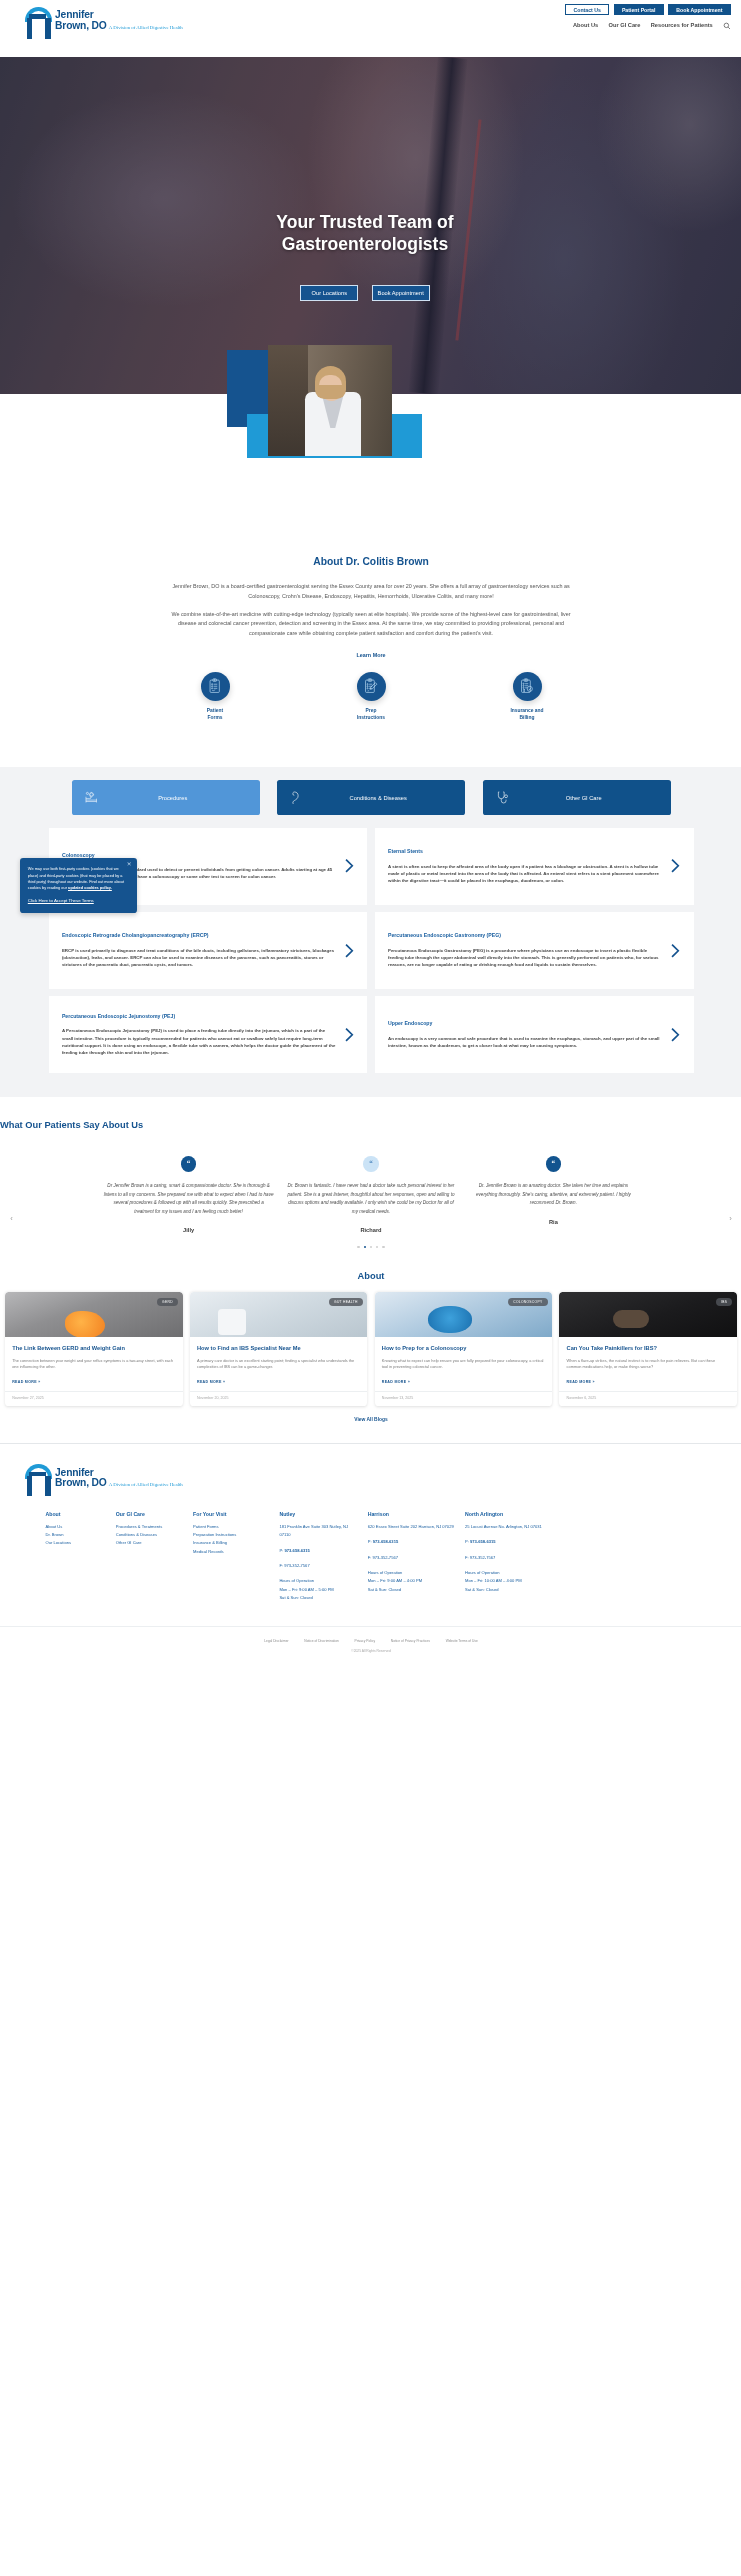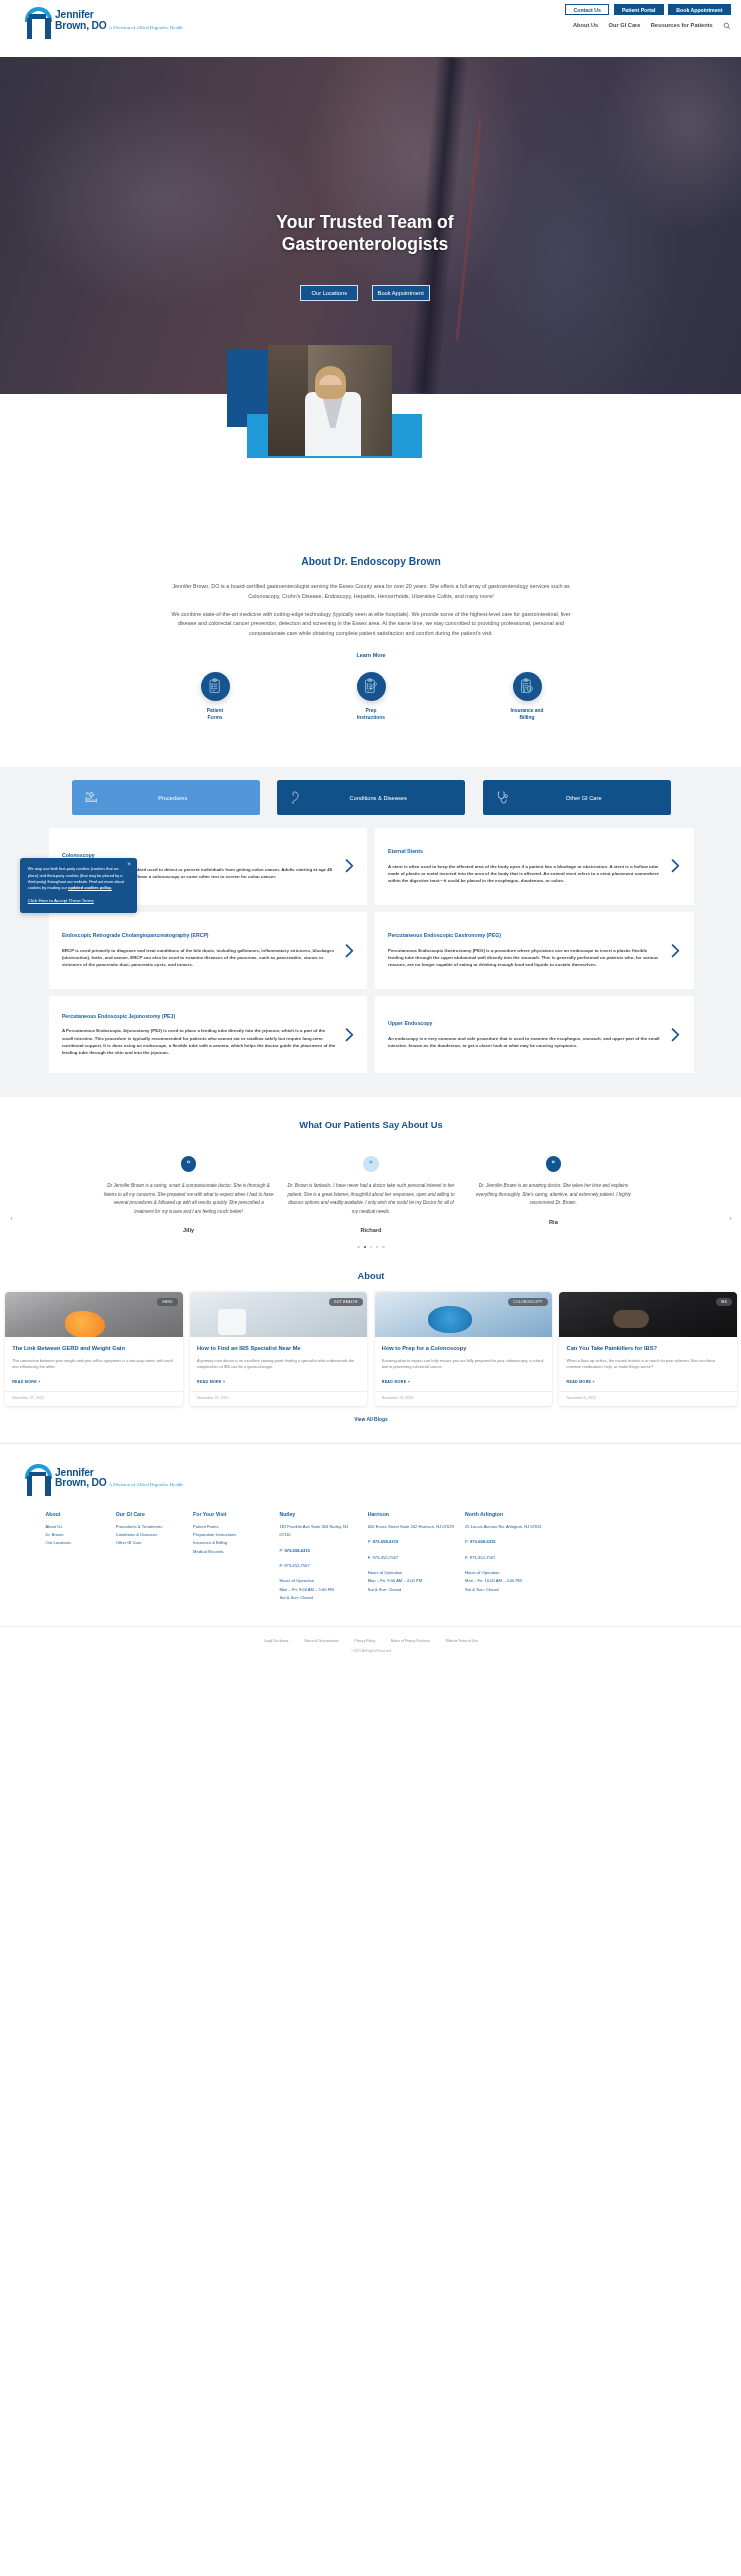--- a/index.html
+++ b/index.html
@@ -96,21 +96,21 @@
 
   .cards{width:645px;margin:12.4px auto 0;display:grid;grid-template-columns:1fr 1fr;gap:7.2px}
   .card{background:#fff;padding:11.3px 13.4px;display:flex;align-items:center;min-height:77px}
   .card-body{flex:1;padding-right:7.2px}
   .card h4{font-size:5.2px;font-weight:700;color:#1a5fa0;line-height:7.7px;margin-bottom:6.7px}
   .card p{font-size:4.4px;line-height:7.2px;color:#444;font-weight:600}
   .chev{width:10.3px;height:15.5px;flex:0 0 10.3px}
 
   
   .testi{background:#fff;padding:23px 0 17.5px}
-  .testi-title{text-align:center;font-size:9.3px;font-weight:700;color:#15538f}
+  .testi-title{text-align:left;font-size:9.3px;font-weight:700;color:#15538f}
   .testi-row{display:flex;justify-content:center;gap:12.4px;margin-top:26px;position:relative}
   .testi-col{width:170px;text-align:center}
   .quote-dot{width:15.5px;height:15.5px;border-radius:50%;margin:0 auto 10.3px;display:flex;
     align-items:center;justify-content:center;color:#fff;font-size:7.2px;font-weight:700;font-family:"Liberation Serif",serif}
   .quote-dot.dark{background:#12548f}
   .quote-dot.light{background:#cbe3f6;color:#4a86bd}
   .testi-col p{font-size:4.6px;line-height:8.8px;color:#4d4d4d;font-style:italic}
   .testi-name{margin-top:10.3px;font-size:5.7px;font-weight:700;color:#3a3a3a}
   .arrow-nav{position:absolute;top:58px;font-size:7.7px;color:#9a9a9a;cursor:pointer}
   .arrow-nav.l{left:10.3px}.arrow-nav.r{right:10.3px}
@@ -216,21 +216,21 @@
     <span class="blk-cyan"></span>
     <span class="doc-photo">
       <span class="wall"></span>
         <span class="door"></span>
         <span class="coat"></span>
         <span class="face"></span>
         <span class="hair"></span>
     </span>
   </div>
 
-  <h2 class="about-title">About Dr. Endoscopy Brown</h2>
+  <h2 class="about-title">About Dr. Colitis Brown</h2>
   <div class="about-body">
     <p>Jennifer Brown, DO is a board-certified gastroenterologist serving the Essex County area for over 20 years. She offers a full array of gastroenterology services such as Colonoscopy, Crohn's Disease, Endoscopy, Hepatitis, Hemorrhoids, Ulcerative Colitis, and many more!</p>
     <p>We combine state-of-the-art medicine with cutting-edge technology (typically seen at elite hospitals). We provide some of the highest-level care for gastrointestinal, liver disease and colorectal cancer prevention, detection and screening in the Essex area. At the same time, we stay committed to providing professional, personal and compassionate care while obtaining complete patient satisfaction and comfort during the patient's visit.</p>
   </div>
   <a class="learn-more">Learn More</a>
 
   <div class="cookie">
     <span class="cookie-x">✕</span>
     <p><span>We may use both first-party cookies (cookies that we place) and third-party cookies (that may be placed by a third party) throughout our website. Find out more about cookies by reading our </span><b>updated cookies policy.</b></p>
     <a class="cookie-accept">Click Here to Accept These Terms</a>

